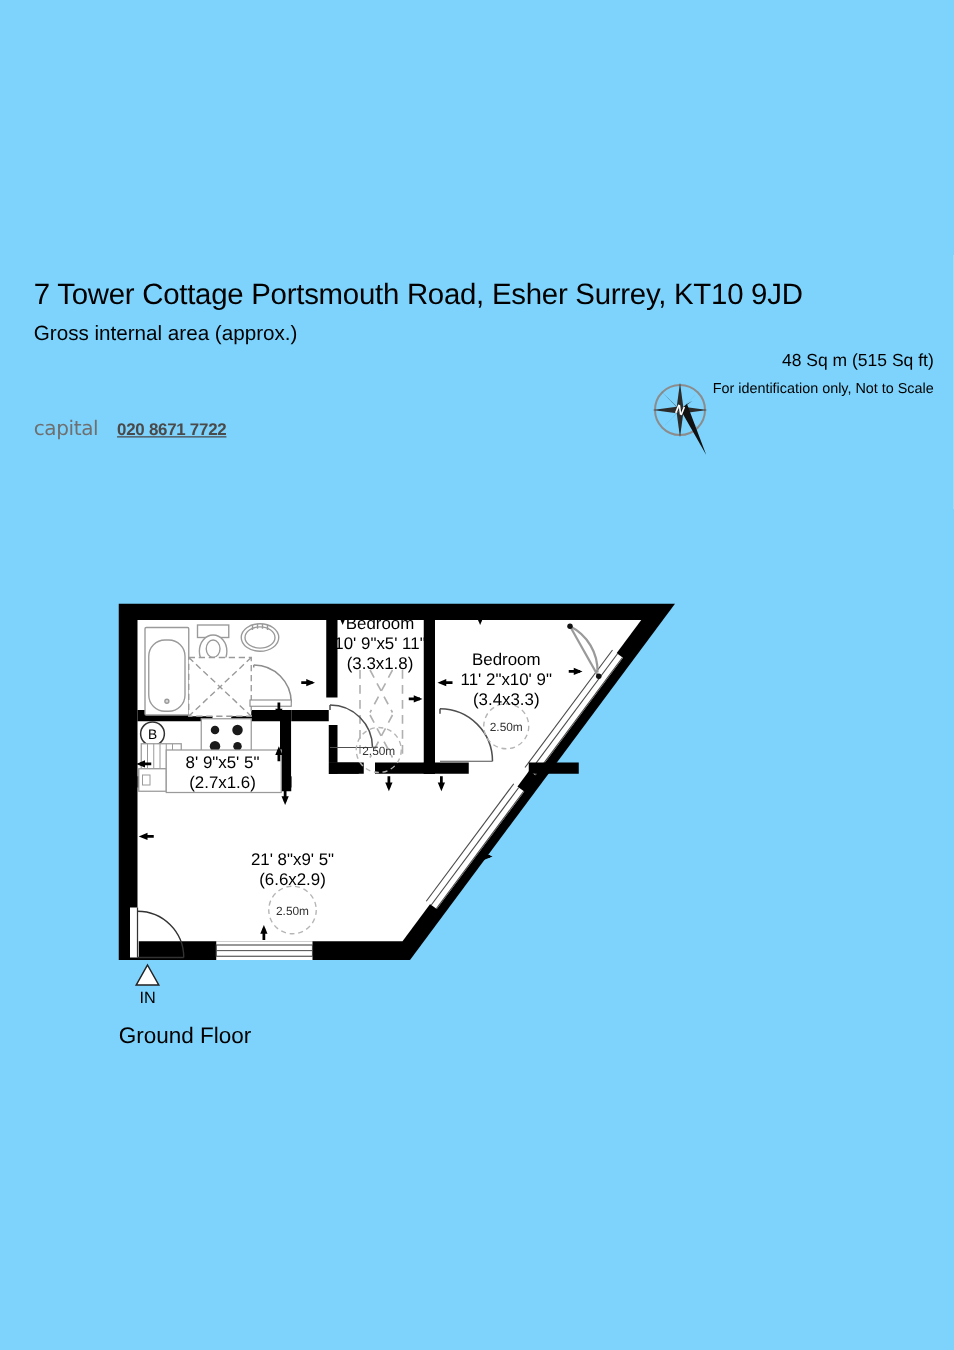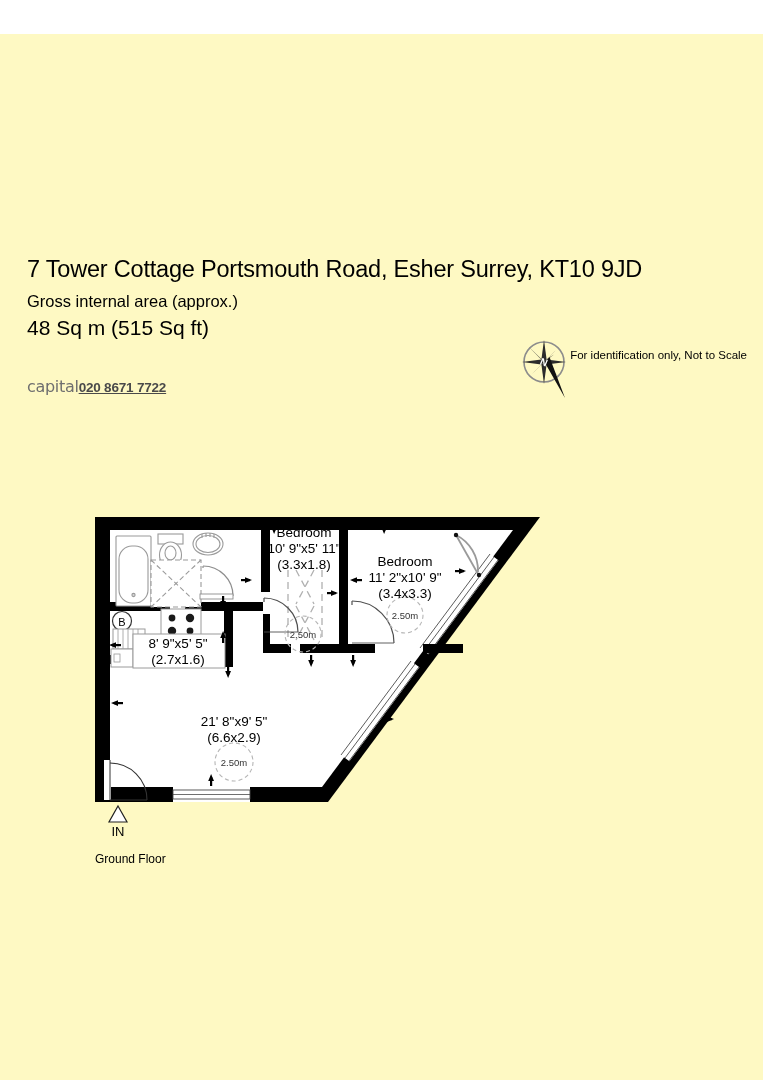--- a/index.html
+++ b/index.html
@@ -13,22 +13,21 @@
     height: 1080px;
     position: relative;
     font-family: "Liberation Sans", sans-serif;
     color: #000000;
     overflow: hidden;
   }
 
   .page {
     position: absolute;
     inset: 0;
-    background: #fef9c3;
-    margin-top: 34px;
+    background: #7dd3fc;
   }
 
   
   .header {
     position: absolute;
     left: 27px;
     top: 222px;
     width: 720px;
   }
   .addr-title {
@@ -37,34 +36,35 @@
     letter-spacing: -0.2px;
     line-height: 1.15;
     white-space: nowrap;
   }
   .gia-line {
     font-size: 16.5px;
     line-height: 1.42;
     margin-top: 7px;
   }
   .gia-line2 {
-    font-size: 21px;
+    font-size: 14px;
     line-height: 1.42;
+    text-align: right;
   }
   .disclaimer {
     font-size: 11.5px;
     margin-top: 5px;
     line-height: 1.3;
     text-align: right;
   }
   .brandrow {
     margin-top: 14px;
     display: flex;
     align-items: baseline;
-    gap: 0;
+    gap: 15px;
   }
   .brand-name {
     font-size: 16px;
     color: #6f6f6f;
     font-family: "DejaVu Sans", sans-serif;
     letter-spacing: -0.3px;
   }
   .brand-phone {
     font-size: 13.5px;
     color: #4a4a4a;
@@ -89,21 +89,21 @@
     top: 440px;
     width: 763px;
     height: 420px;
   }
   .plan svg { display: block; }
 
   .floor-label {
     position: absolute;
     left: 95px;
     top: 818px;
-    font-size: 12px;
+    font-size: 18px;
   }
 </style>
 </head>
 <body>
 
 <div class="page">
 
   <div class="header">
     <div class="addr-title">7 Tower Cottage Portsmouth Road, Esher Surrey, KT10 9JD</div>
     <div class="gia-line">Gross internal area (approx.)</div>

